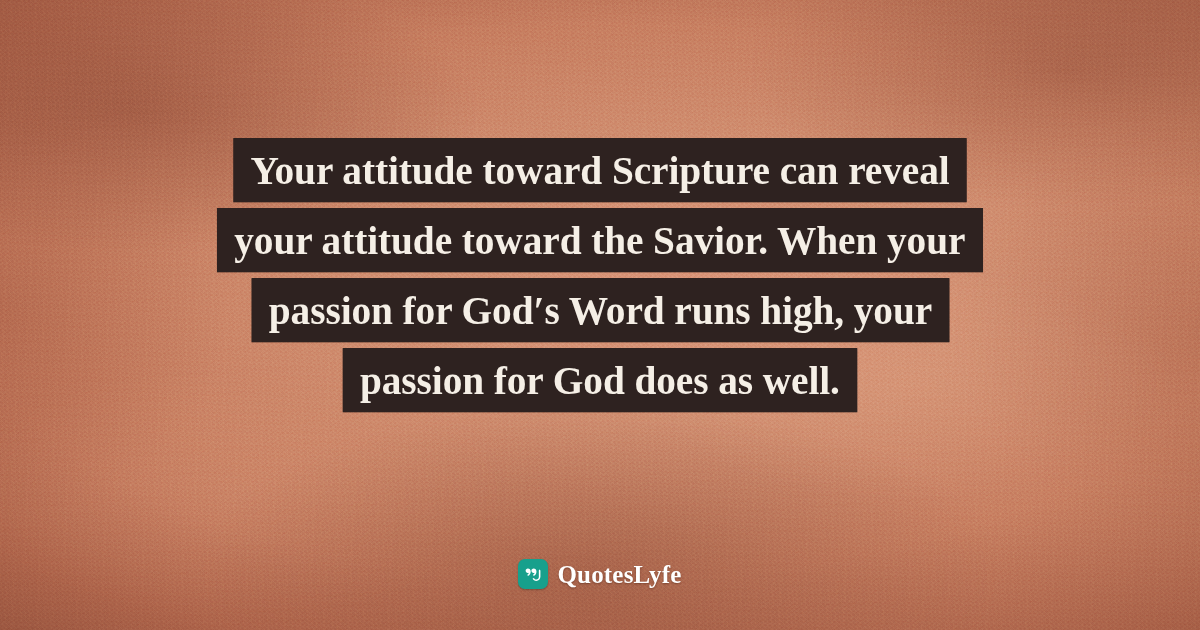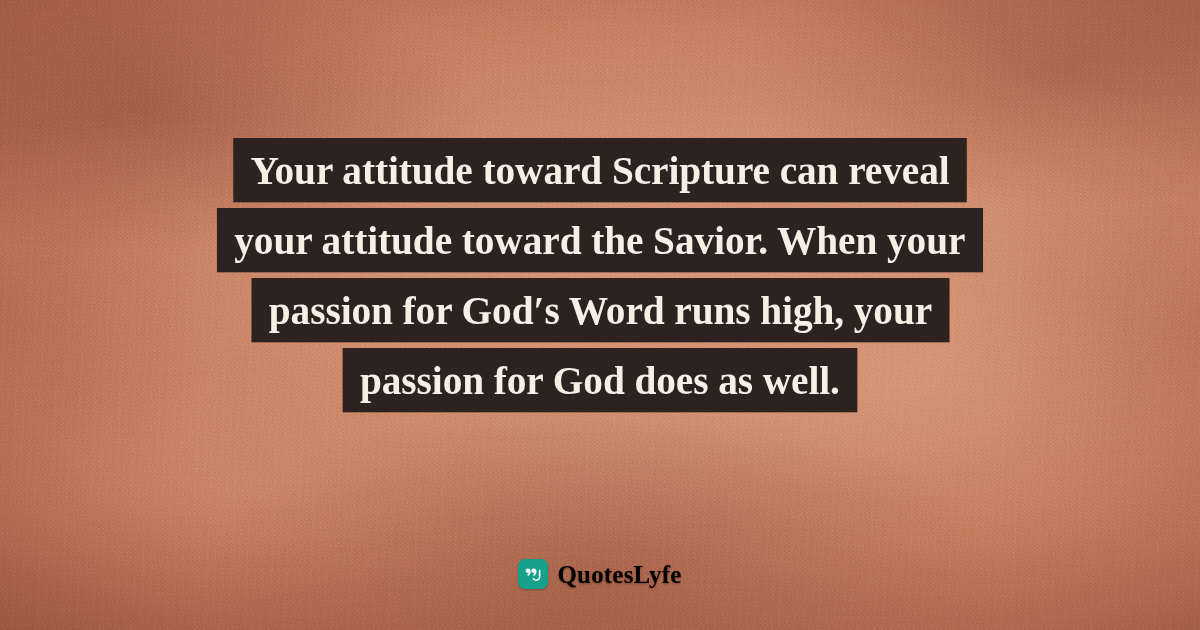--- a/index.html
+++ b/index.html
@@ -139,21 +139,21 @@
     justify-content: center;
     flex: 0 0 auto;
     box-shadow: 0 1px 2px rgba(0,0,0,0.28);
   }
 
   .brand-name {
     font-family: "Liberation Serif", "DejaVu Serif", serif;
     font-weight: 700;
     font-size: 25px;
     line-height: 1;
-    color: #000000;
+    color: #ffffff;
     letter-spacing: 0.2px;
     text-shadow: 0 1px 2px rgba(60,22,12,0.45);
   }
 </style>
 </head>
 <body>
 
 <div class="stage">
 
   <div class="bg-base"></div>

